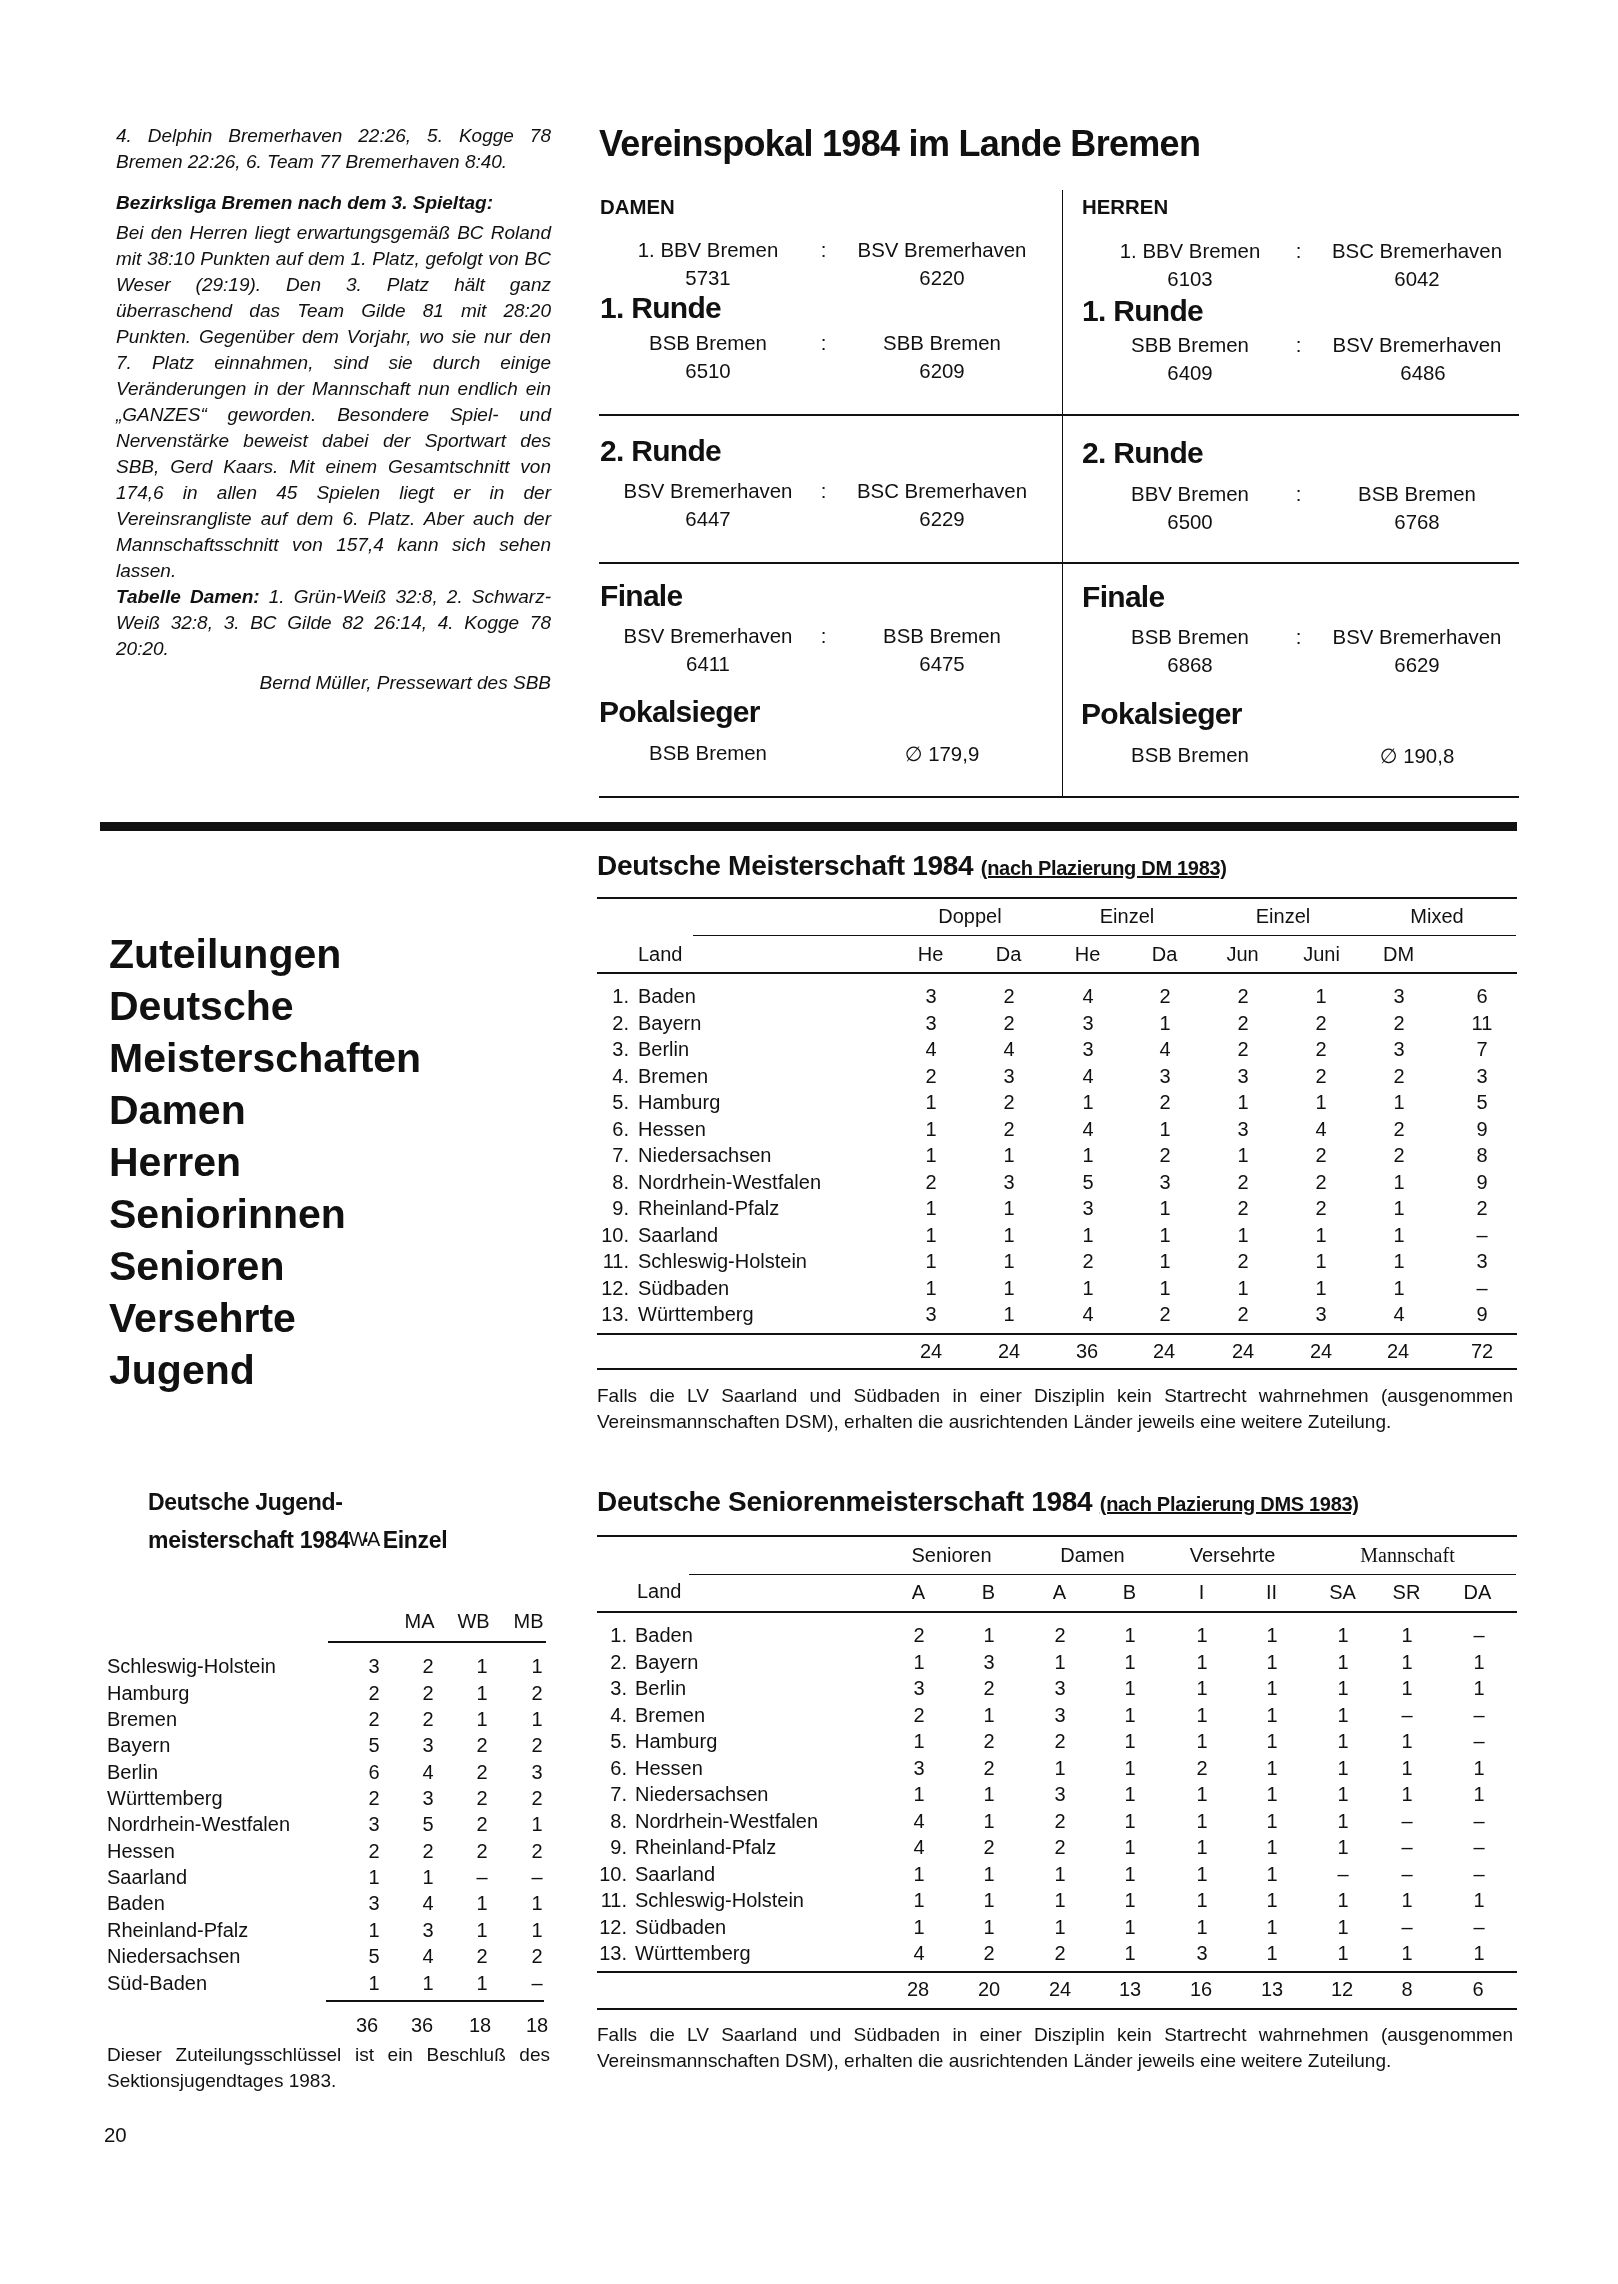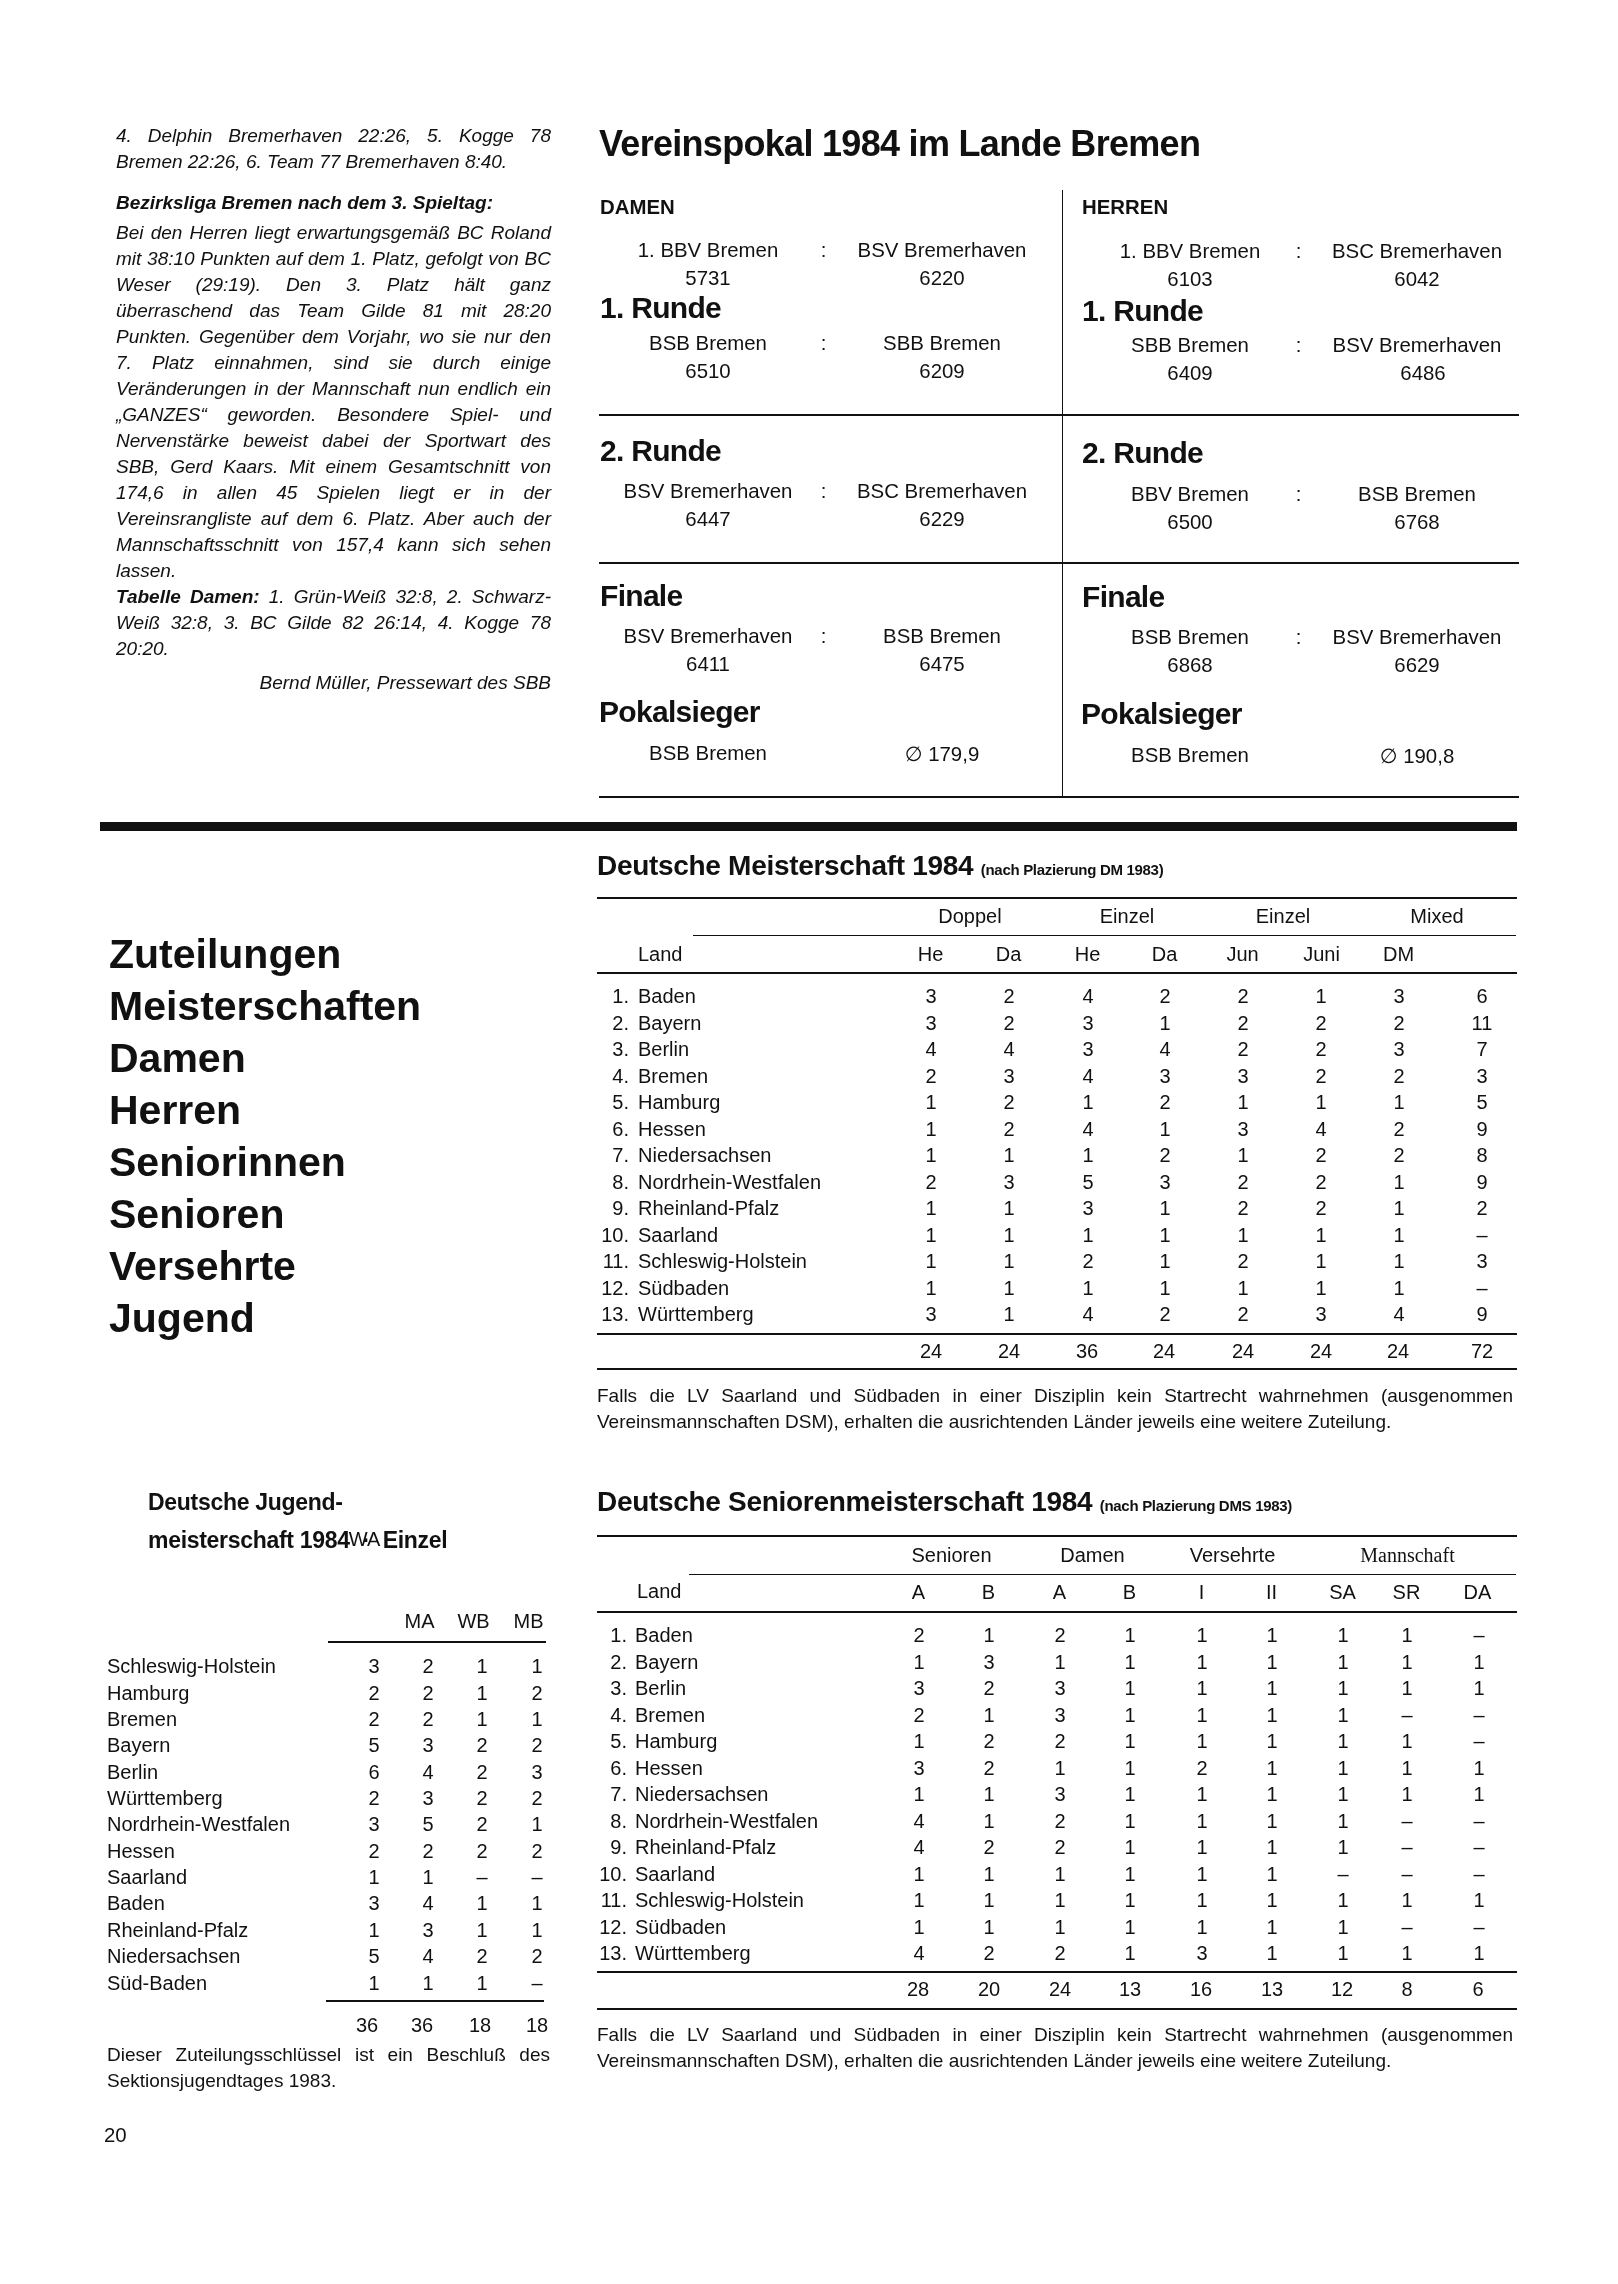--- a/index.html
+++ b/index.html
@@ -24,21 +24,21 @@
   .match .sep { position:absolute; width:13px; text-align:center; }
 
   
   #big-rule { left:100px; top:822px; width:1417px; height:9.2px; background:#111; }
 
   
   #zut { left:109px; top:928px; font-size:41px; font-weight:bold; line-height:52px; }
 
   
   .tbl-title { position:absolute; font-size:28px; font-weight:bold; white-space:nowrap; letter-spacing:-0.3px; }
-  .tbl-title .sub { font-size:15px; }
+  .tbl-title .sub { font-size:20px;text-decoration:underline; }
   .rule { position:absolute; background:#111; height:2px; }
   .row { position:absolute; font-size:20px; height:26px; line-height:26px; white-space:nowrap; }
 
   .note { position:absolute; font-size:19px; line-height:26px; text-align:justify; }
 </style>
 </head>
 <body>
 
 <div id="article" class="abs">
   <p>4. Delphin Bremerhaven 22:26, 5. Kogge 78 Bremen 22:26, 6. Team 77 Bremerhaven 8:40.</p>
@@ -136,20 +136,21 @@
 <div class="round" style="left:1081px; top:697px;">Pokalsieger</div>
 <div class="match" style="left:1081px; top:744px; width:448px; height:30px;">
   <span class="t" style="left:0; top:0;">BSB Bremen</span>
   <span class="t" style="left:227px; top:0;">∅ 190,8</span>
 </div>
 
 <div id="big-rule" class="abs"></div>
 
 <div id="zut" class="abs">
   <div>Zuteilungen</div>
+  <div>Deutsche</div>
   <div>Meisterschaften</div>
   <div>Damen</div>
   <div>Herren</div>
   <div>Seniorinnen</div>
   <div>Senioren</div>
   <div>Versehrte</div>
   <div>Jugend</div>
 </div>
 
 <div class="tbl-title" style="left:597px; top:850px;"><span>Deutsche Meisterschaft 1984</span> <span class="sub">(nach Plazierung DM 1983)</span></div>

